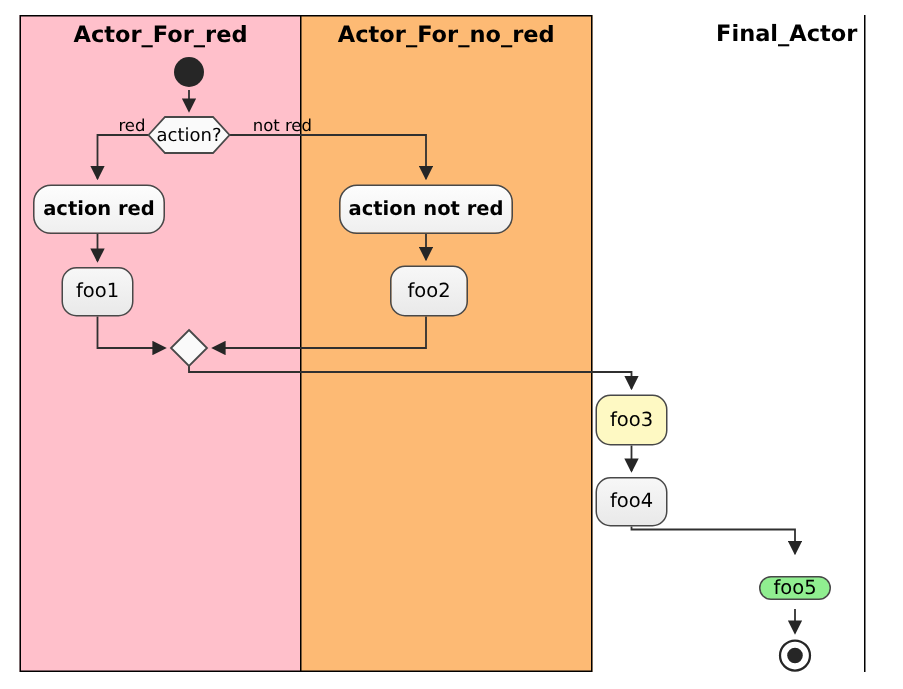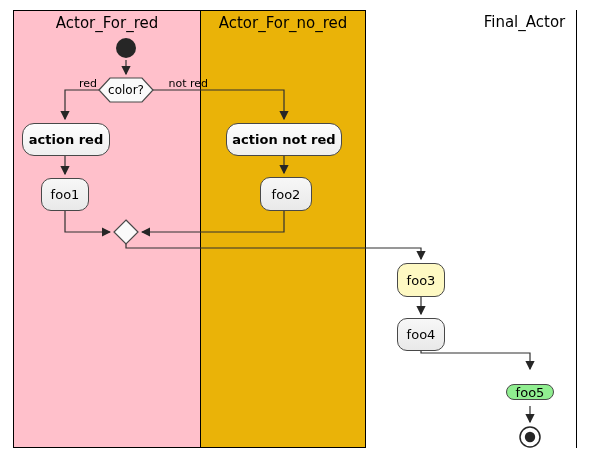--- a/index.html
+++ b/index.html
@@ -1,28 +1,28 @@
 <!DOCTYPE html>
 <html><head>
 <meta charset="utf-8">
 <style>
   html,body{margin:0;padding:0;background:#ffffff;}
   .canvas{
     position:relative;width:602px;height:459px;background:#ffffff;overflow:hidden;
     font-family:"DejaVu Sans","Liberation Sans",sans-serif;color:#000;
   }
-  .lane{position:absolute;top:10px;height:438px;box-sizing:border-box;}
+  .lane{position:absolute;top:10px;height:438px;box-sizing:border-box;font-weight:bold;}
   .lane-colored{border:1.5px solid #000;}
   .lane-plain{border-right:1px solid #000;}
   .lane-title{
     display:block;text-align:center;font-size:15px;line-height:1.35;
     padding-top:2px;white-space:nowrap;overflow:hidden;
   }
   .lane1{left:13px;width:188px;background:#FFC0CB;}
-  .lane2{left:200px;width:166px;background:#eab308;}
+  .lane2{left:200px;width:195px;background:#fdba74;}
   .lane3{left:365px;width:109px;background:#FFFFFF00;}
   .lane4{left:473px;width:104px;background:#FFFFFF00;}
   svg.edges{position:absolute;left:0;top:0;width:602px;height:459px;}
   .node{
     position:absolute;box-sizing:border-box;display:flex;align-items:center;justify-content:center;
     border:1.3px solid #484848;border-radius:10px;font-size:13px;line-height:1;
     background:linear-gradient(180deg,#F7F7F7 0%,#E9E9E9 100%);
   }
   .node.action{border-radius:12px;font-weight:bold;background:linear-gradient(180deg,#FDFDFD 0%,#EFEFEF 100%);}
   .node.blue{background:#fef9c3;}
@@ -69,21 +69,21 @@
       <path d="M421,351 V353 H530 V369" marker-end="url(#arrow)"></path>
       <path d="M530,406 V422" marker-end="url(#arrow)"></path>
     </g>
     <circle cx="126" cy="48" r="10" fill="#262626"></circle>
     <polygon points="99,90 110,78 142,78 153,90 142,102 110,102" fill="#FAFAFA" stroke="#484848" stroke-width="1.2"></polygon>
     <polygon points="126,220 138,232 126,244 114,232" fill="#FAFAFA" stroke="#484848" stroke-width="1.2"></polygon>
     <circle cx="530" cy="437" r="10" fill="#ffffff" stroke="#262626" stroke-width="1.5"></circle>
     <circle cx="530" cy="437" r="5.2" fill="#262626"></circle>
   </svg>
 
-  <div class="hex-label">color?</div>
+  <div class="hex-label">action?</div>
   <div class="edge-label red">red</div>
   <div class="edge-label notred">not red</div>
 
   <div class="node action" style="left:22px;top:123px;width:88px;height:33px;">action red</div>
   <div class="node action" style="left:226px;top:123px;width:116px;height:33px;">action not red</div>
   <div class="node" style="left:41px;top:178px;width:48px;height:33px;">foo1</div>
   <div class="node" style="left:260px;top:177px;width:52px;height:34px;">foo2</div>
   <div class="node blue" style="left:397px;top:263px;width:48px;height:34px;">foo3</div>
   <div class="node" style="left:397px;top:318px;width:48px;height:33px;">foo4</div>
   <div class="node green" style="left:506px;top:372px;width:48px;height:16px;margin-top:12px;">foo5</div>

